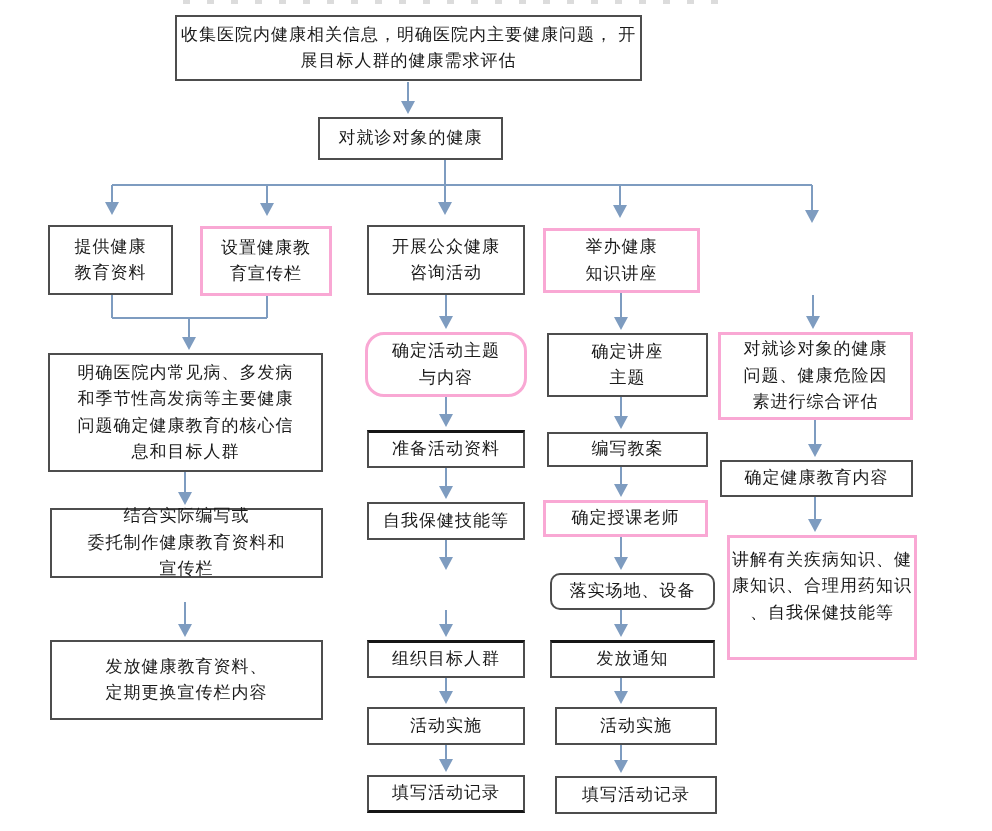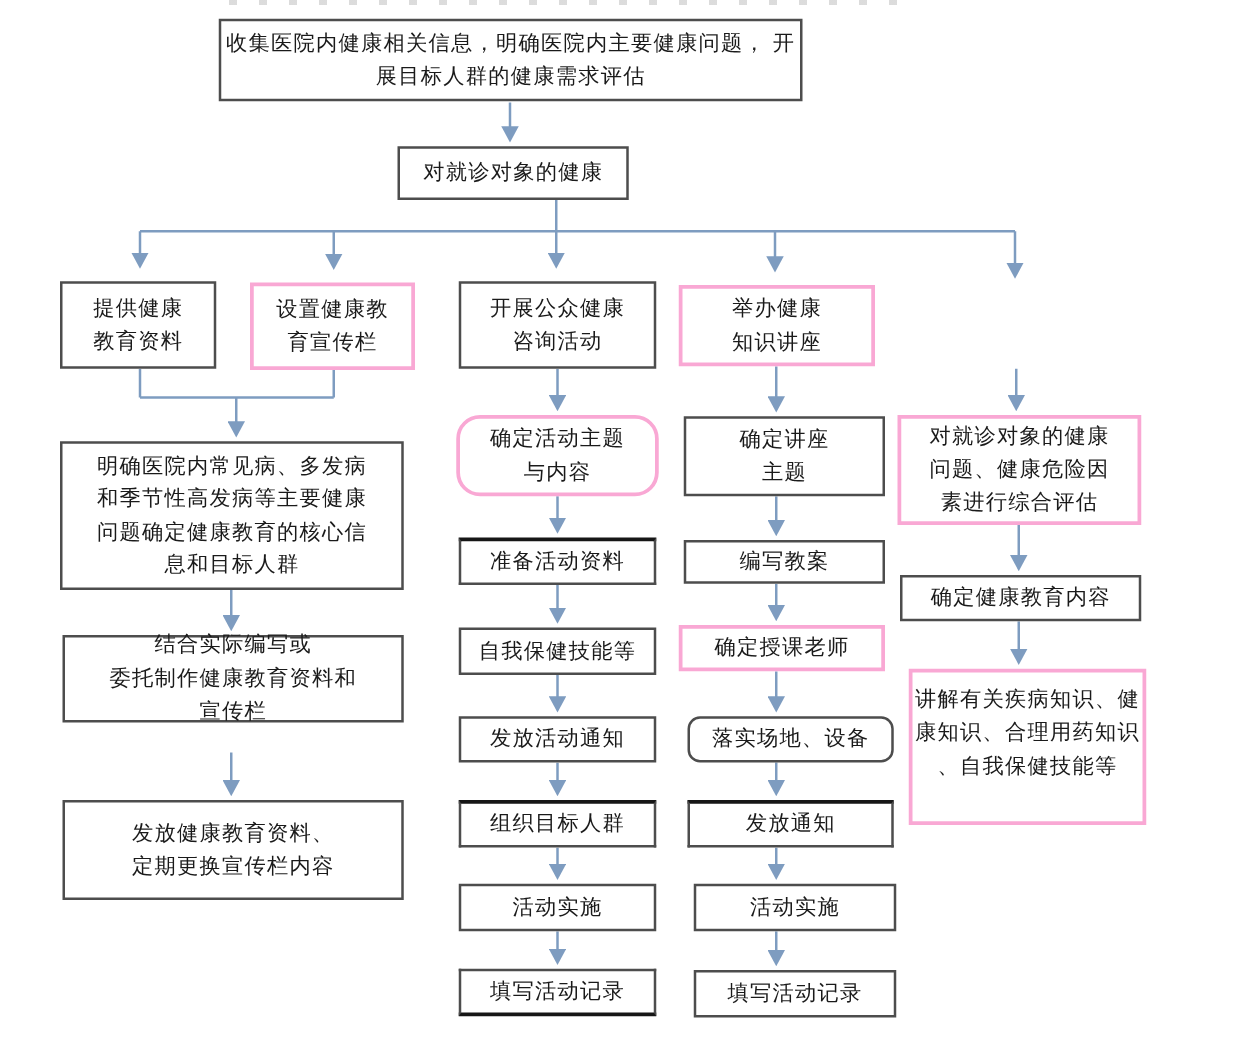--- a/index.html
+++ b/index.html
@@ -141,21 +141,20 @@
   <div class="node" id="n-c1b">结合实际编写或
 委托制作健康教育资料和
 宣传栏</div>
   <div class="node" id="n-c1c">发放健康教育资料、
 定期更换宣传栏内容</div>
 
   <div class="node bold" id="n-c3a">确定活动主题
 与内容</div>
   <div class="node thick-top" id="n-c3b">准备活动资料</div>
   <div class="node" id="n-c3c">自我保健技能等</div>
-  <div class="node" id="n-c3d">发放活动通知</div>
   <div class="node thick-top" id="n-c3e">组织目标人群</div>
   <div class="node" id="n-c3f">活动实施</div>
   <div class="node thick-bottom" id="n-c3g">填写活动记录</div>
 
   <div class="node" id="n-c4a">确定讲座
 主题</div>
   <div class="node" id="n-c4b">编写教案</div>
   <div class="node bold" id="n-c4c">确定授课老师</div>
   <div class="node" id="n-c4d">落实场地、设备</div>
   <div class="node thick-top" id="n-c4e">发放通知</div>

